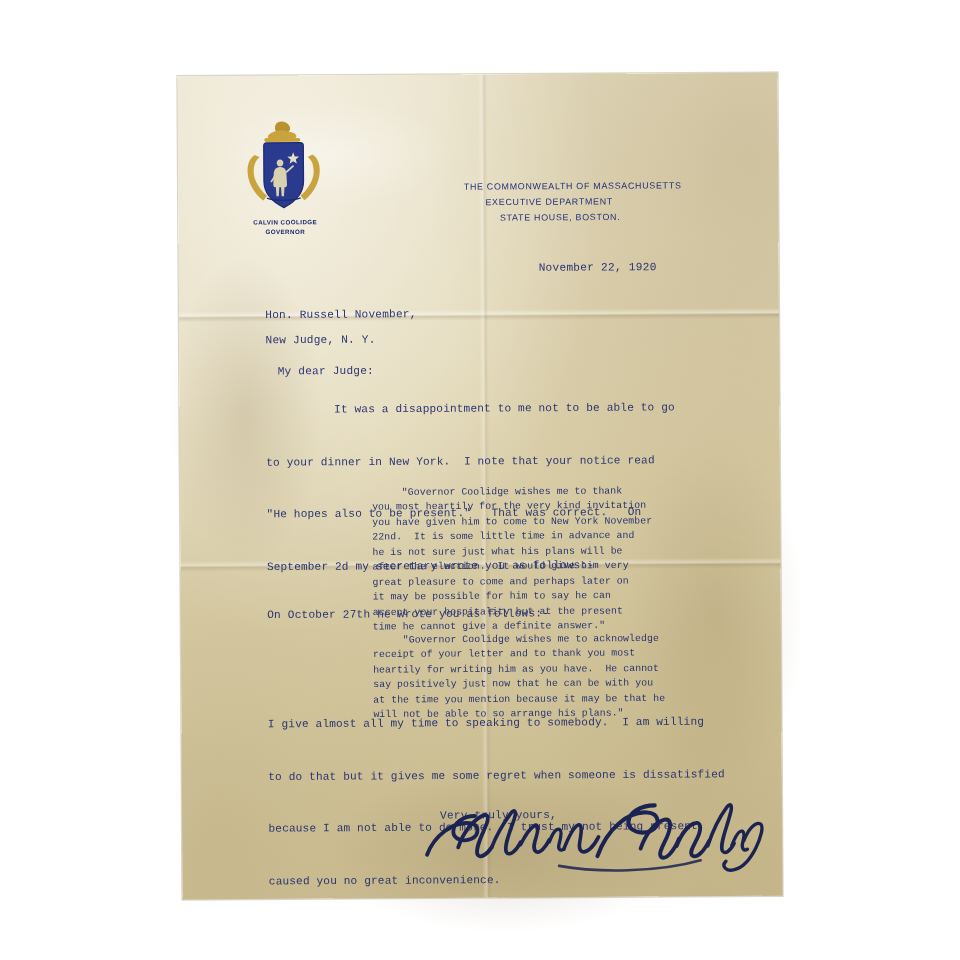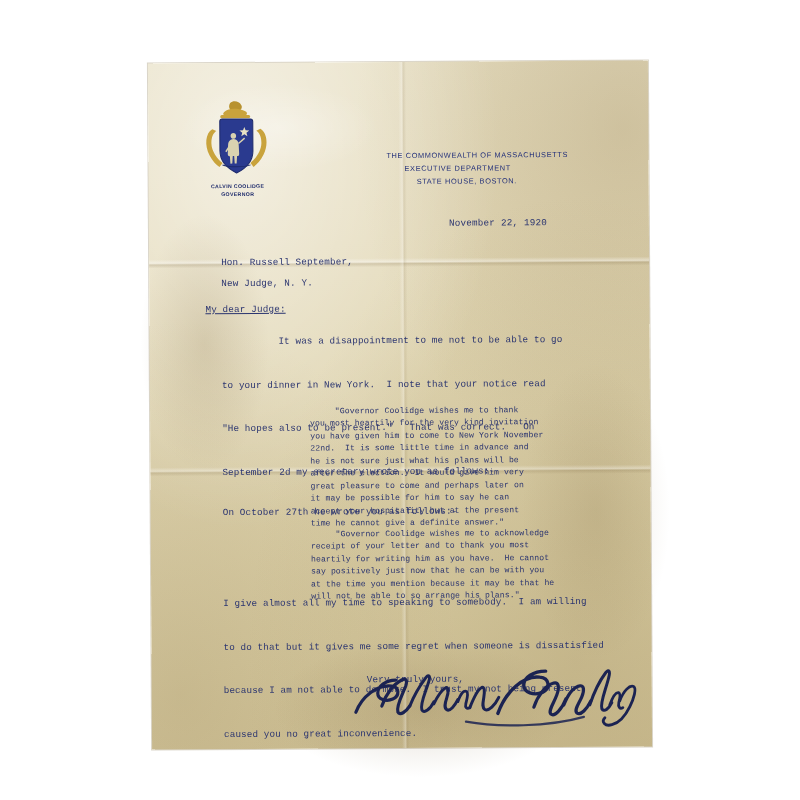--- a/index.html
+++ b/index.html
@@ -126,24 +126,23 @@
   }
 
   #addressee {
     left: 72px; top: 190px;
     font-size: 9.3px;
     line-height: 2.25;
     letter-spacing: 0.15px;
   }
 
   #salutation {
-    left: 56px; top: 241px;
+    left: 82px; top: 241px;
     font-size: 9.3px;
     letter-spacing: 0.15px;
-    text-decoration: underline;
   }
 
   #para1 {
     left: 72px; top: 268px;
     font-size: 9.3px;
     line-height: 2.35;
     letter-spacing: 0.1px;
   }
 
   #quote1 {
@@ -237,21 +236,21 @@
       <div id="dept-block">
         <div class="l1">THE COMMONWEALTH OF MASSACHUSETTS</div>
         <div class="l2">EXECUTIVE DEPARTMENT</div>
         <div class="l3">STATE HOUSE, BOSTON.</div>
       </div>
 
     </div>
 
     <div class="tw" id="date-line">November 22, 1920</div>
 
-    <div class="tw" id="addressee"><span>Hon. Russell September,</span><br><span>New Judge, N. Y.</span></div>
+    <div class="tw" id="addressee"><span>Hon. Russell November,</span><br><span>New Judge, N. Y.</span></div>
 
     <div class="tw" id="salutation">My dear Judge:</div>
 
     <div class="tw" id="para1">          It was a disappointment to me not to be able to go
 
 to your dinner in New York.  I note that your notice read
 
 "He hopes also to be present."   That was correct.   On
 
 September 2d my secretary wrote you as follows:-</div>

